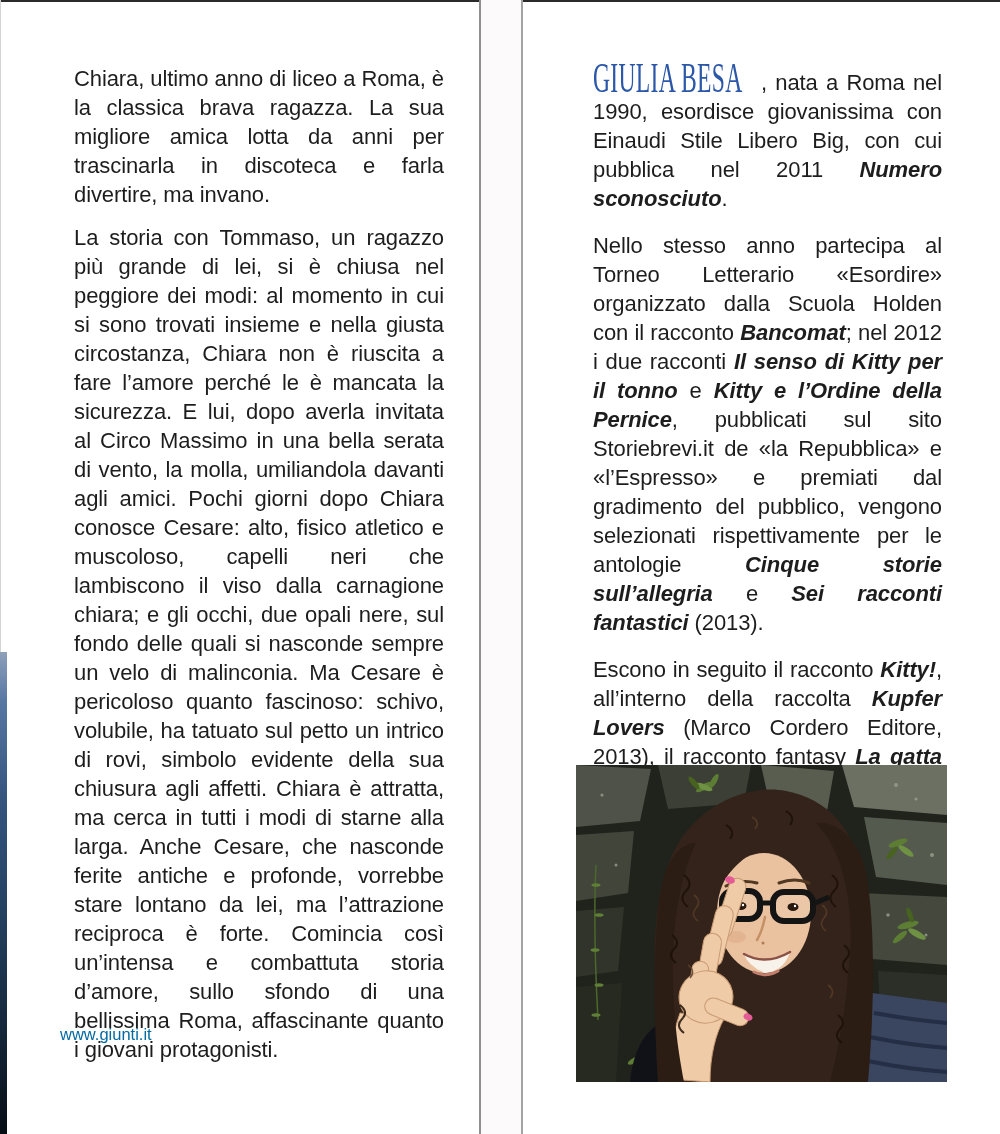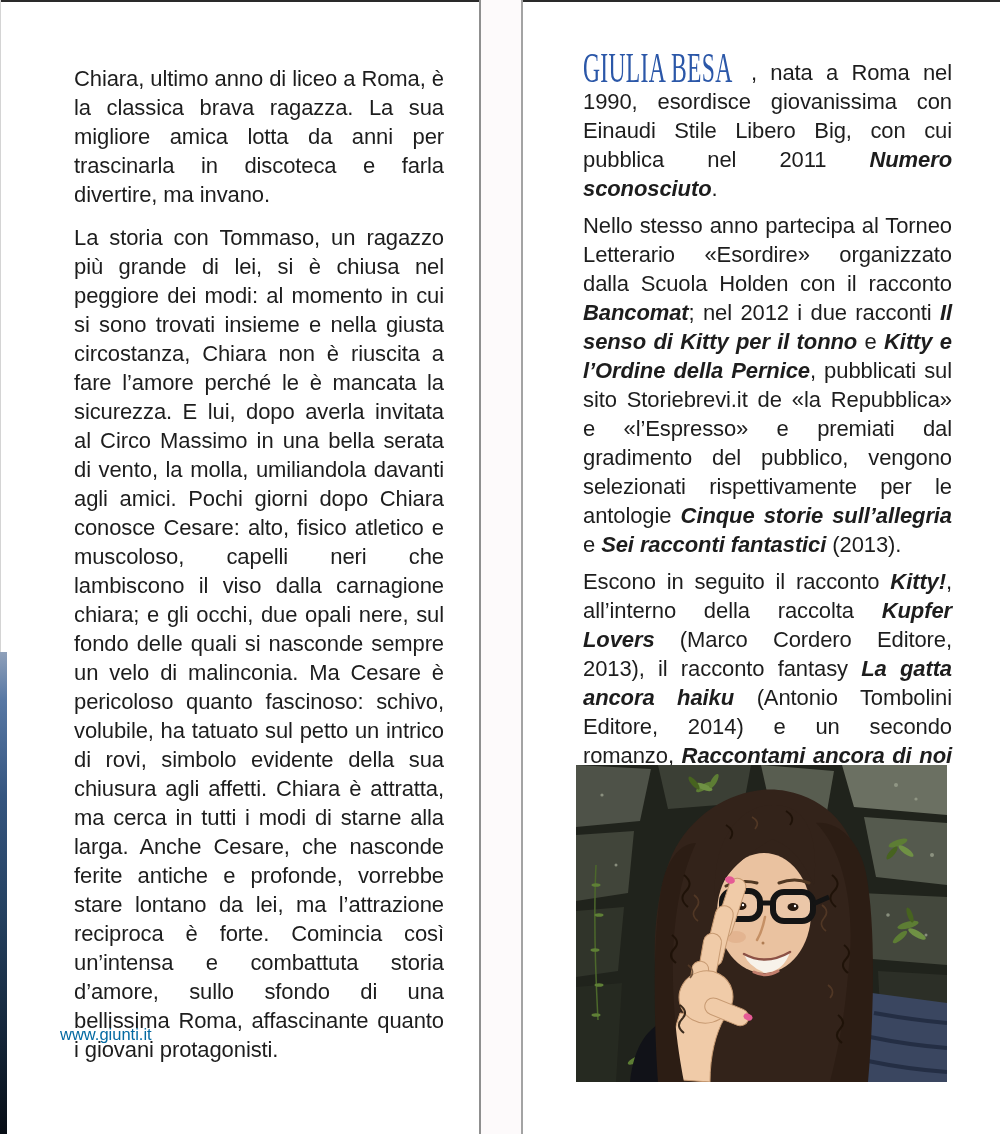--- a/index.html
+++ b/index.html
@@ -28,21 +28,21 @@
   .synopsis p{margin:14px;}
   .imprint{
     position:absolute;left:60px;top:1024px;width:400px;
     font-size:16.5px;line-height:21.5px;color:#0369a1;
   }
   
   .bio{
     position:absolute;left:575px;top:50px;width:385px;
     font-size:22px;line-height:29px;text-align:justify;letter-spacing:-0.1px;
   }
-  .bio p{margin:8px;}
+  .bio p{margin:18px;}
   .bio p.has-author{text-indent:168px;position:relative;}
   .author-name{
     position:absolute;left:0;top:-5px;text-indent:0;
     font-family:"Liberation Serif",serif;font-size:43px;line-height:29px;
     color:#2b57a8;letter-spacing:0.5px;white-space:nowrap;
     transform:scaleX(0.55);transform-origin:0 50%;
   }
   .bio em{font-style:italic;font-weight:bold;}
   .author-photo{
     position:absolute;left:576px;top:765px;width:371px;height:317px;

